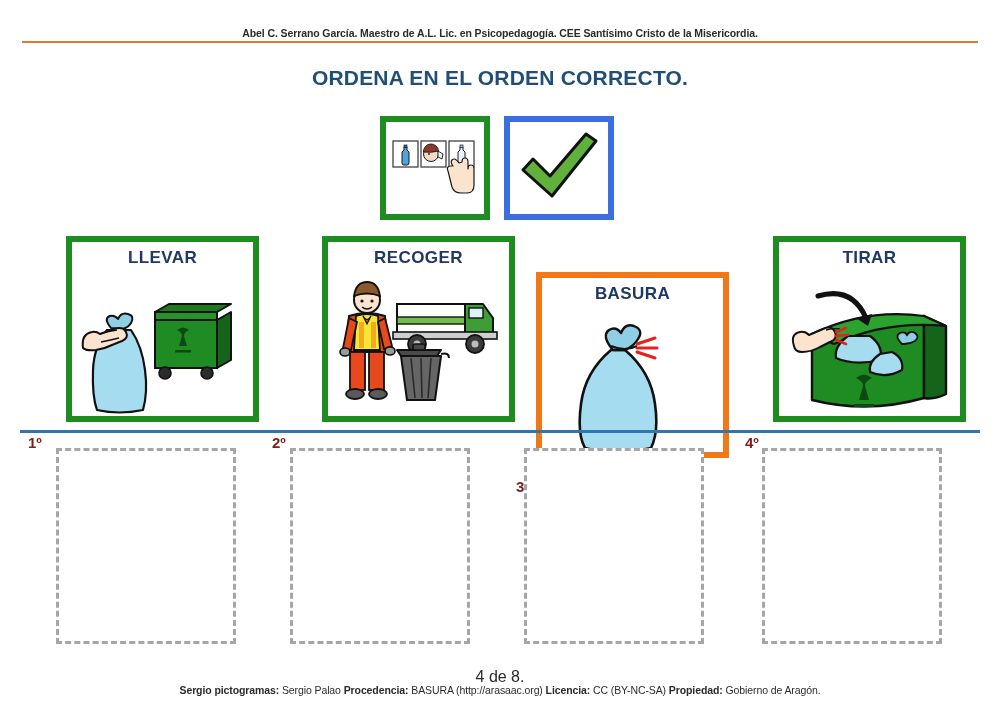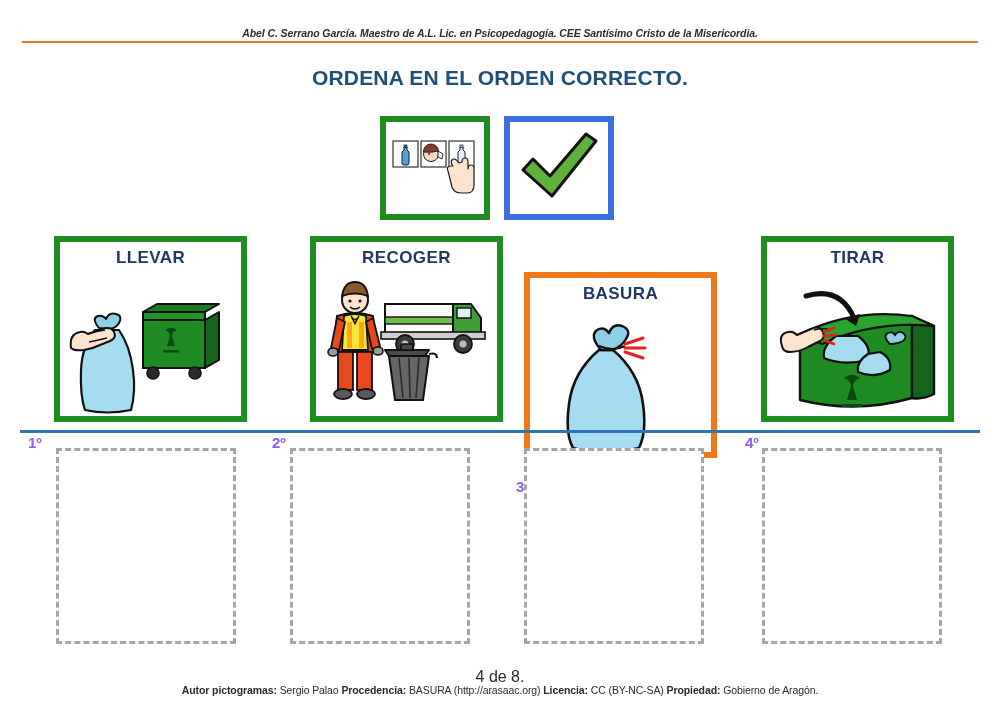--- a/index.html
+++ b/index.html
@@ -19,21 +19,20 @@
   .header-credit {
     position: absolute;
     top: 27px;
     left: 0;
     width: 1000px;
     text-align: center;
     font-size: 10.5px;
     font-weight: bold;
     color: #2b2b2b;
     letter-spacing: -0.1px;
-    font-style: italic;
   }
   .rule-top {
     position: absolute;
     top: 41px;
     left: 22px;
     width: 956px;
     height: 2px;
     background: #E07B2E;
   }
 
@@ -68,21 +67,21 @@
     justify-content: center;
   }
   .top-card.green { border: 6px solid #1E8C1E; }
   .top-card.blue  { border: 6px solid #3B6FE0; }
   .top-card svg { display: block; }
 
   
   .cards-row {
     position: absolute;
     top: 236px;
-    left: 4px;
+    left: 16px;
     width: 800px;
     height: 186px;
   }
   .card {
     position: absolute;
     top: 0;
     width: 193px;
     height: 186px;
     box-sizing: border-box;
     background: #ffffff;
@@ -124,21 +123,21 @@
     left: 20px;
     width: 960px;
     height: 3px;
     background: #2E75B6;
   }
   .ordinal {
     position: absolute;
     top: 434px;
     font-size: 15px;
     font-weight: bold;
-    color: #8b5cf6;
+    color: #7f1d1d;
   }
   #ord-1 { left: 28px; }
   #ord-2 { left: 272px; }
   #ord-3 { left: 516px; margin-top: 44px; }
   #ord-4 { left: 745px; }
 
   
   .dropzone {
     position: absolute;
     top: 448px;
@@ -345,13 +344,13 @@
 <div class="ordinal" id="ord-2">2º</div>
 <div class="ordinal" id="ord-3">3º</div>
 <div class="ordinal" id="ord-4">4º</div>
 
 <div class="dropzone" id="drop-1" style="border-color: rgb(166, 166, 166);"></div>
 <div class="dropzone" id="drop-2" style="border-color: rgb(166, 166, 166);"></div>
 <div class="dropzone" id="drop-3" style="border-color: rgb(166, 166, 166);"></div>
 <div class="dropzone" id="drop-4" style="border-color: rgb(166, 166, 166);"></div>
 
 <div class="footer-page">4 de 8.</div>
-<div class="footer-credit"><b>Autor pictogramas:</b><span> Sergio Palao </span><b>Procedencia:</b><span> BASURA (http://arasaac.org) </span><b>Licencia:</b><span> CC (BY-NC-SA) </span><b>Propiedad:</b><span> Gobierno de Aragón.</span></div>
+<div class="footer-credit"><b>Sergio pictogramas:</b><span> Sergio Palao </span><b>Procedencia:</b><span> BASURA (http://arasaac.org) </span><b>Licencia:</b><span> CC (BY-NC-SA) </span><b>Propiedad:</b><span> Gobierno de Aragón.</span></div>
 
 </body></html>

